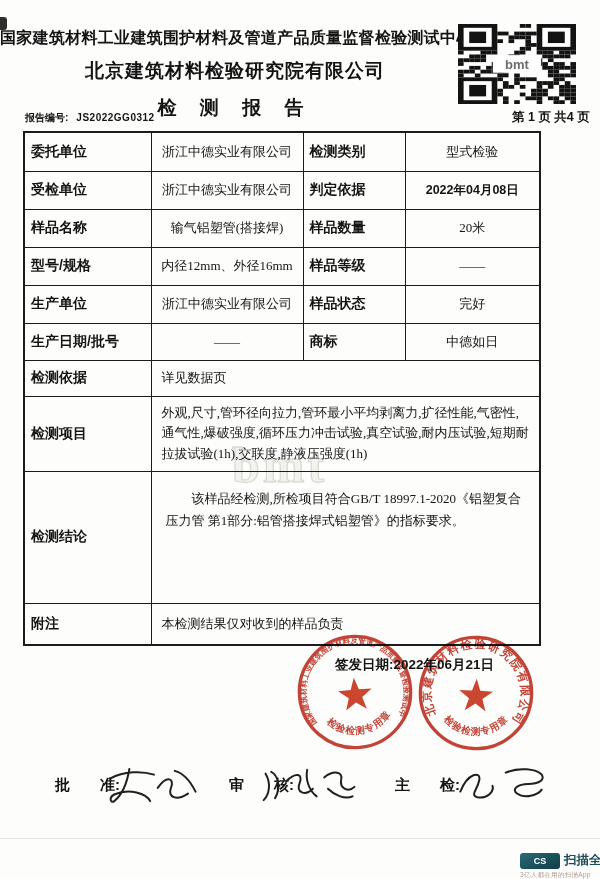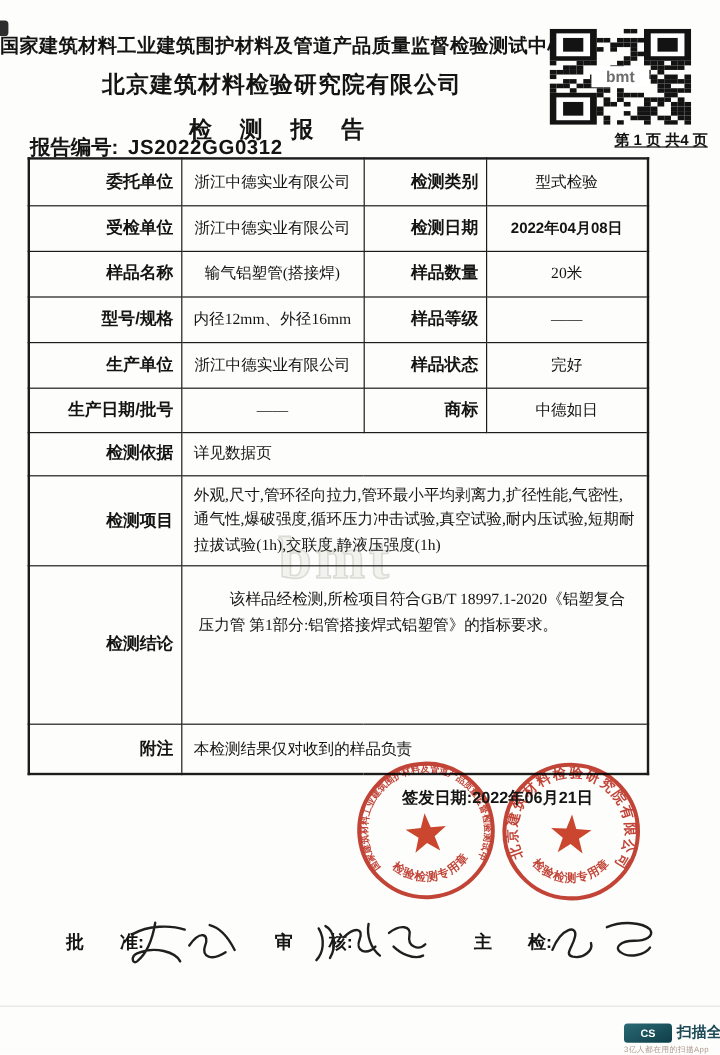--- a/index.html
+++ b/index.html
@@ -12,29 +12,29 @@
   .hdr-line1{font-size:16px;font-weight:bold;letter-spacing:.3px;white-space:nowrap;}
   .hdr-line2{font-size:19px;font-weight:bold;margin-top:9px;letter-spacing:1px;}
   .hdr-line3{font-size:19px;font-weight:bold;margin-top:11px;letter-spacing:9px;}
 
   
   .qr{position:absolute;left:458px;top:24px;width:118px;height:80px;}
   .qr svg{width:100%;height:100%;display:block;}
   .qr-label{position:absolute;left:50%;top:50%;transform:translate(-50%,-50%);
             background:#fff;border-radius:8px;padding:1px 7px;font-size:13px;font-weight:bold;color:#6d6d6d;}
 
-  .report-no{position:absolute;left:25px;top:111px;font-size:17px;font-weight:bold;}
+  .report-no{position:absolute;left:25px;top:111px;font-size:10px;font-weight:bold;}
   .report-no .val{margin-left:8px;letter-spacing:.5px;}
-  .page-info{position:absolute;left:512px;top:109px;font-size:12.5px;font-weight:bold;white-space:nowrap;text-decoration:underline;}
+  .page-info{position:absolute;left:512px;top:109px;font-size:12.5px;font-weight:bold;white-space:nowrap;}
 
   
   table.rep{position:absolute;left:23px;top:131px;width:516px;border-collapse:collapse;table-layout:fixed;
             border:2px solid #1c1c1c;}
   table.rep td{border:1.5px solid #1c1c1c;padding:2px 6px;vertical-align:middle;}
-  td.lab{font-weight:bold;text-align:right;font-size:14px;font-family:"Liberation Sans",sans-serif;}
+  td.lab{font-weight:bold;text-align:left;font-size:14px;font-family:"Liberation Sans",sans-serif;}
   td.lab.small{font-size:13px;padding:2px 2px;}
   td.val{text-align:center;font-size:13px;font-family:"Liberation Serif",serif;margin-top:40px;}
   td.val.sans{font-family:"Liberation Sans",sans-serif;font-weight:bold;font-size:12.5px;}
   td.val.left{text-align:left;padding:6px 10px;line-height:1.6;}
   tr.r0{height:39px;} tr.r1{height:38px;} tr.r2{height:49px;} tr.r3{height:38px;}
   tr.r4{height:38px;} tr.r5{height:38px;} tr.r6{height:37px;} tr.r7{height:36px;}
   tr.r8{height:60px;} tr.r9{height:61px;} tr.r10{height:132px;} tr.r11{height:42px;}
   tr.r10 td.val{vertical-align:top;}
   .concl-text{text-indent:2em;line-height:1.7;padding:10px 4px 0 4px;}
 
@@ -257,21 +257,21 @@
     <tbody>
         <tr class="r0">
       <td class="lab">委托单位</td>
       <td class="val">浙江中德实业有限公司</td>
       <td class="lab">检测类别</td>
       <td class="val">型式检验</td>
     </tr>
     <tr class="r1">
       <td class="lab">受检单位</td>
       <td class="val">浙江中德实业有限公司</td>
-      <td class="lab">检测日期</td>
+      <td class="lab">判定依据</td>
       <td class="val sans">2022年04月08日</td>
     </tr>
     <tr class="r3">
       <td class="lab">样品名称</td>
       <td class="val">输气铝塑管(搭接焊)</td>
       <td class="lab">样品数量</td>
       <td class="val">20米</td>
     </tr>
     <tr class="r4">
       <td class="lab">型号/规格</td>

